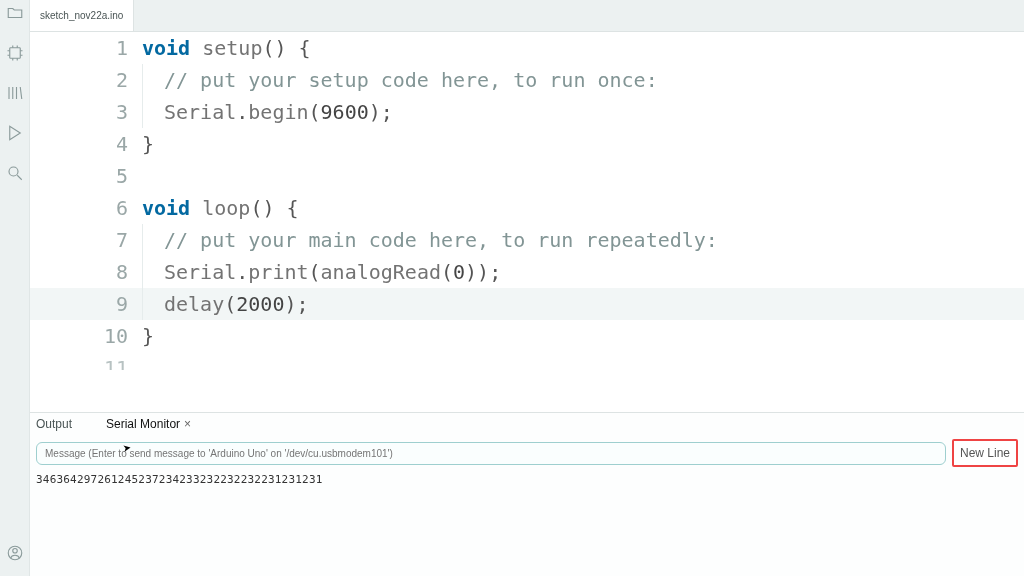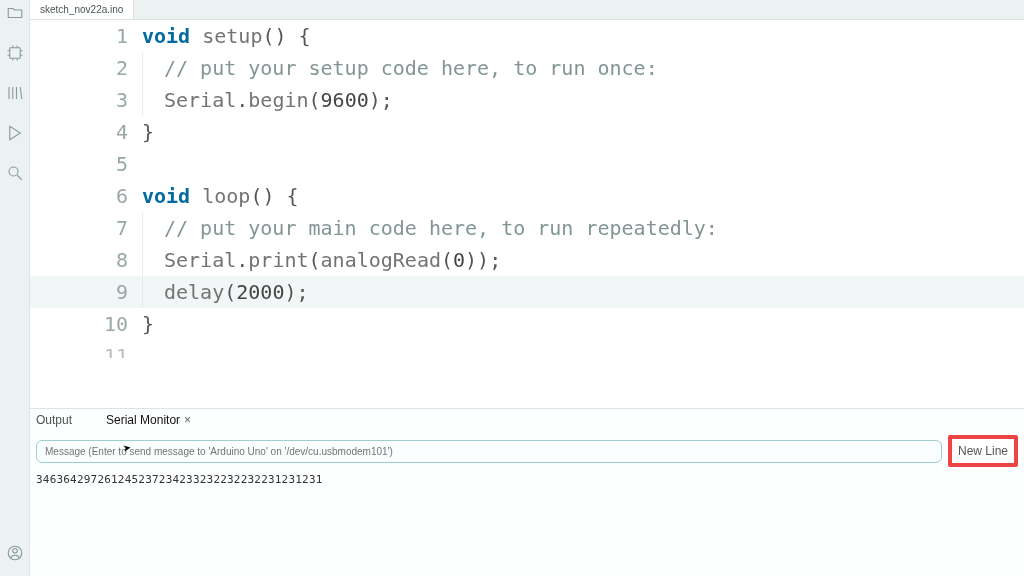--- a/index.html
+++ b/index.html
@@ -26,21 +26,21 @@
   margin-top: auto;
   margin-bottom: 10px;
 }
 .sidebar svg { width: 18px; height: 18px; stroke: #8a9a9a; fill: none; stroke-width: 1.5; }
 .main {
   flex: 1;
   display: flex;
   flex-direction: column;
 }
 .tabstrip {
-  height: 20px;
+  height: 32px;
   background: #ecf1f1;
   display: flex;
   align-items: center;
   font-family: -apple-system, "Segoe UI", sans-serif;
   font-size: 10px;
   color: #4a5555;
   border-bottom: 1px solid #dde3e3;
   text-align: center;
 }
 .file-tab {
@@ -113,21 +113,21 @@
   padding: 5px 8px;
   font-size: 10px;
   background: #fafefe;
   color: #a21caf;
   font-family: inherit;
 }
 .newline-label {
   font-size: 12px;
   color: #555;
   padding: 5px 6px;
-  border: 4px solid #ef4444;
+  border: 2px solid #ef4444;
   border-radius: 2px;
   background: #fff;
 }
 .serial-output {
   font-family: Menlo, Monaco, Consolas, monospace;
   font-size: 11px;
   color: #333;
   padding: 2px 6px 90px 6px;
   letter-spacing: 0.2px;
 }

